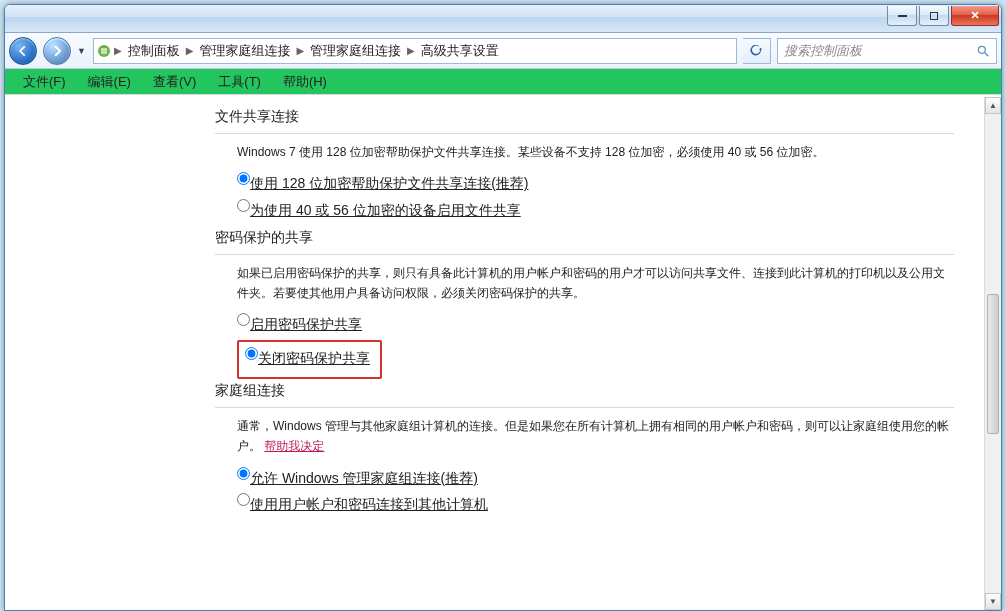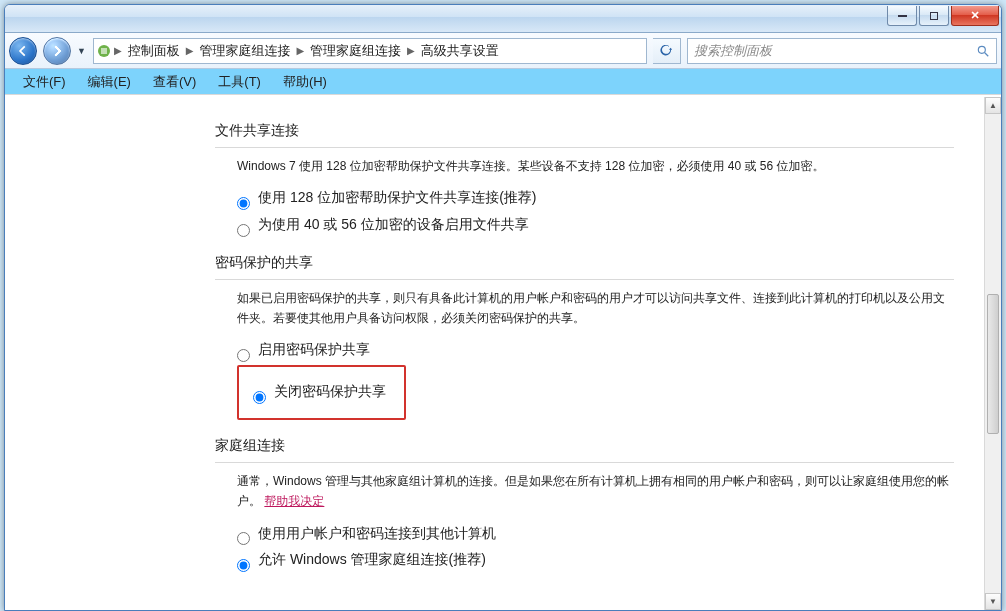--- a/index.html
+++ b/index.html
@@ -83,55 +83,55 @@
     font-size:11px;
   }
   .crumb { display:flex; align-items:center; color:#1a1a1a; font-size:13px; padding:16px 4px; height:100%;}
   .sep { color:#666; font-size:10px; padding:0 2px;}
   .refresh {
     width:28px; height:26px; border:1px solid #9fb7d0; border-left:none;
     background:linear-gradient(#f5faff,#e4eef8);
     display:flex; align-items:center; justify-content:center; color:#2b64a8;
   }
   .searchbox {
-    width:310px; height:26px;
+    width:220px; height:26px;
     border:1px solid #9fb7d0; background:#fff;
     display:flex; align-items:center; padding:0 6px; gap:8px;
     color:#888; font-style:italic;
   }
   .searchbox .mag { width:14px;height:14px; }
 
   .menubar {
     height:26px;
-    background:#7dd3fc;
+    background:#22c55e;
     border-bottom:1px solid #d9d9d9;
     display:flex; align-items:center; gap:2px;
     padding-left:8px;
     color:#222;
   }
   .menu-item { padding:3px 10px; }
 
   .content-wrap {
     position:absolute; left:0; right:0; top:92px; bottom:0;
     display:flex;
     background:#fff;
   }
   .left-gutter { width:200px; border-right:0; background:#fff;}
   .content {
     flex:1; padding: 8px 30px 0 10px;
     overflow:hidden;
     color:#222;
     line-height:1.7;
     font-size:14px;
   }
-  .section-title { font-size:14px; margin-top:14px; }
+  .section-title { font-size:14px; margin-top:0; }
   .divider { border:none; border-top:1px solid #d9d9d9; margin:4px 0 8px 0; }
   .para { font-size:12px; margin:6px 0 10px 0; padding-left:22px; }
   .radio-group { padding-left:22px; }
-  .radio-row { display:flex; align-items:flex-end; gap:8px; font-size:14px; margin:3px 0;}
+  .radio-row { display:flex; align-items:flex-start; gap:0; font-size:14px; margin:3px 0;text-decoration:underline;}
   .radio-row input { margin:0; }
   .highlighted {
     border:2px solid #d2322d;
     padding:1px 6px 2px 2px;
     display:inline-flex; align-items:center; gap:8px;
     border-radius:2px;
   }
   .link { color:#be185d; text-decoration:underline; cursor:pointer;}
 
   .scrollbar {
@@ -233,41 +233,41 @@
 
       <div class="section-title">密码保护的共享</div>
       <hr class="divider">
       <div class="para">如果已启用密码保护的共享，则只有具备此计算机的用户帐户和密码的用户才可以访问共享文件、连接到此计算机的打印机以及公用文件夹。若要使其他用户具备访问权限，必须关闭密码保护的共享。</div>
       <div class="radio-group">
         <label class="radio-row">
           <input type="radio" name="pw" style="">
           <span>启用密码保护共享</span>
         </label>
         <span class="highlighted">
-          <label class="radio-row" style="margin:12px">
+          <label class="radio-row" style="margin:4px">
             <input type="radio" name="pw" checked="" style="">
             <span>关闭密码保护共享</span>
           </label>
         </span>
       </div>
 
       <div class="section-title">家庭组连接</div>
       <hr class="divider">
       <div class="para">
         <span>通常，Windows 管理与其他家庭组计算机的连接。但是如果您在所有计算机上拥有相同的用户帐户和密码，则可以让家庭组使用您的帐户。</span>
         <span class="link">帮助我决定</span>
       </div>
       <div class="radio-group">
         <label class="radio-row">
+          <input type="radio" name="hg" checked="" style="">
+          <span>允许 Windows 管理家庭组连接(推荐)</span>
+        </label>
+        <label class="radio-row">
           <input type="radio" name="hg" style="">
           <span>使用用户帐户和密码连接到其他计算机</span>
-        </label>
-        <label class="radio-row">
-          <input type="radio" name="hg" checked="" style="">
-          <span>允许 Windows 管理家庭组连接(推荐)</span>
         </label>
       </div>
 
     </div>
 
     <div class="scrollbar">
       <div class="sb-btn">▲</div>
       <div class="sb-track">
         <div class="sb-thumb"></div>
       </div>

